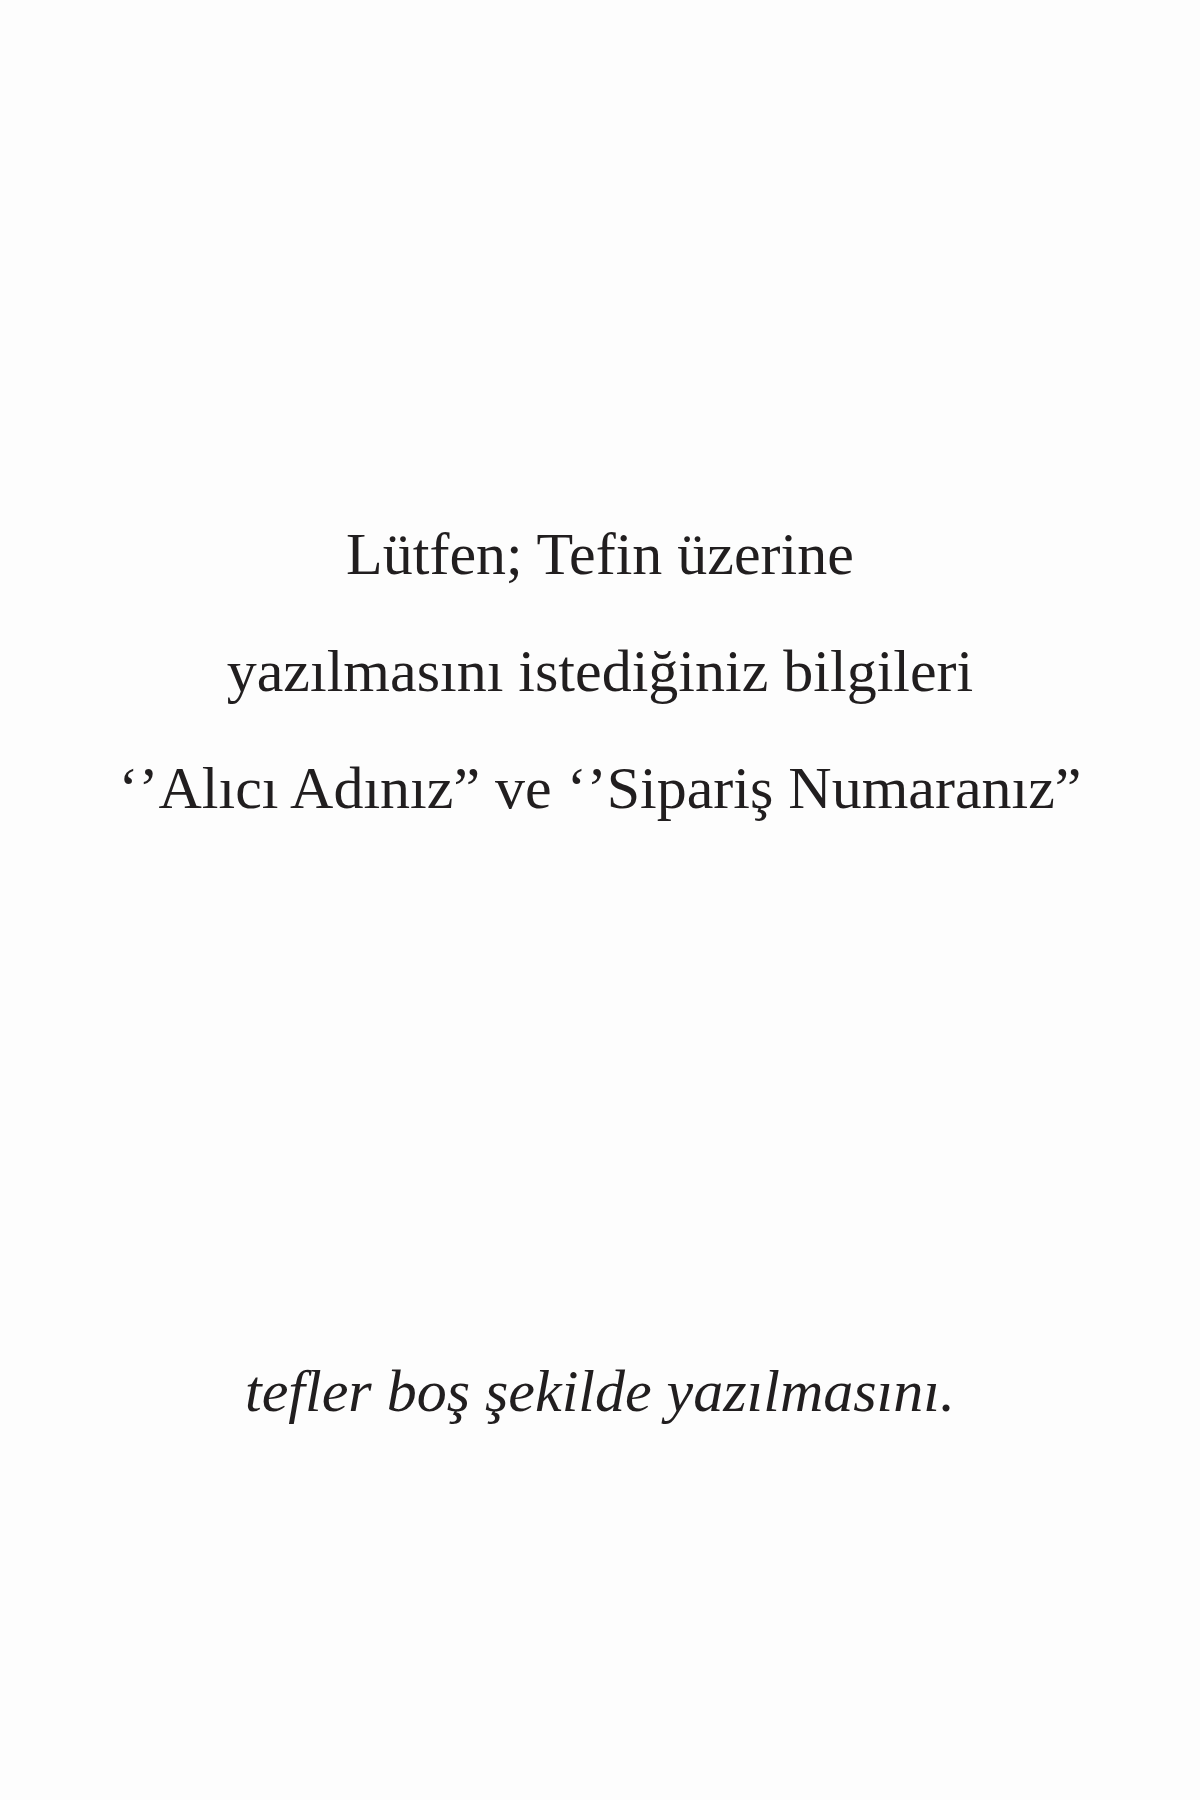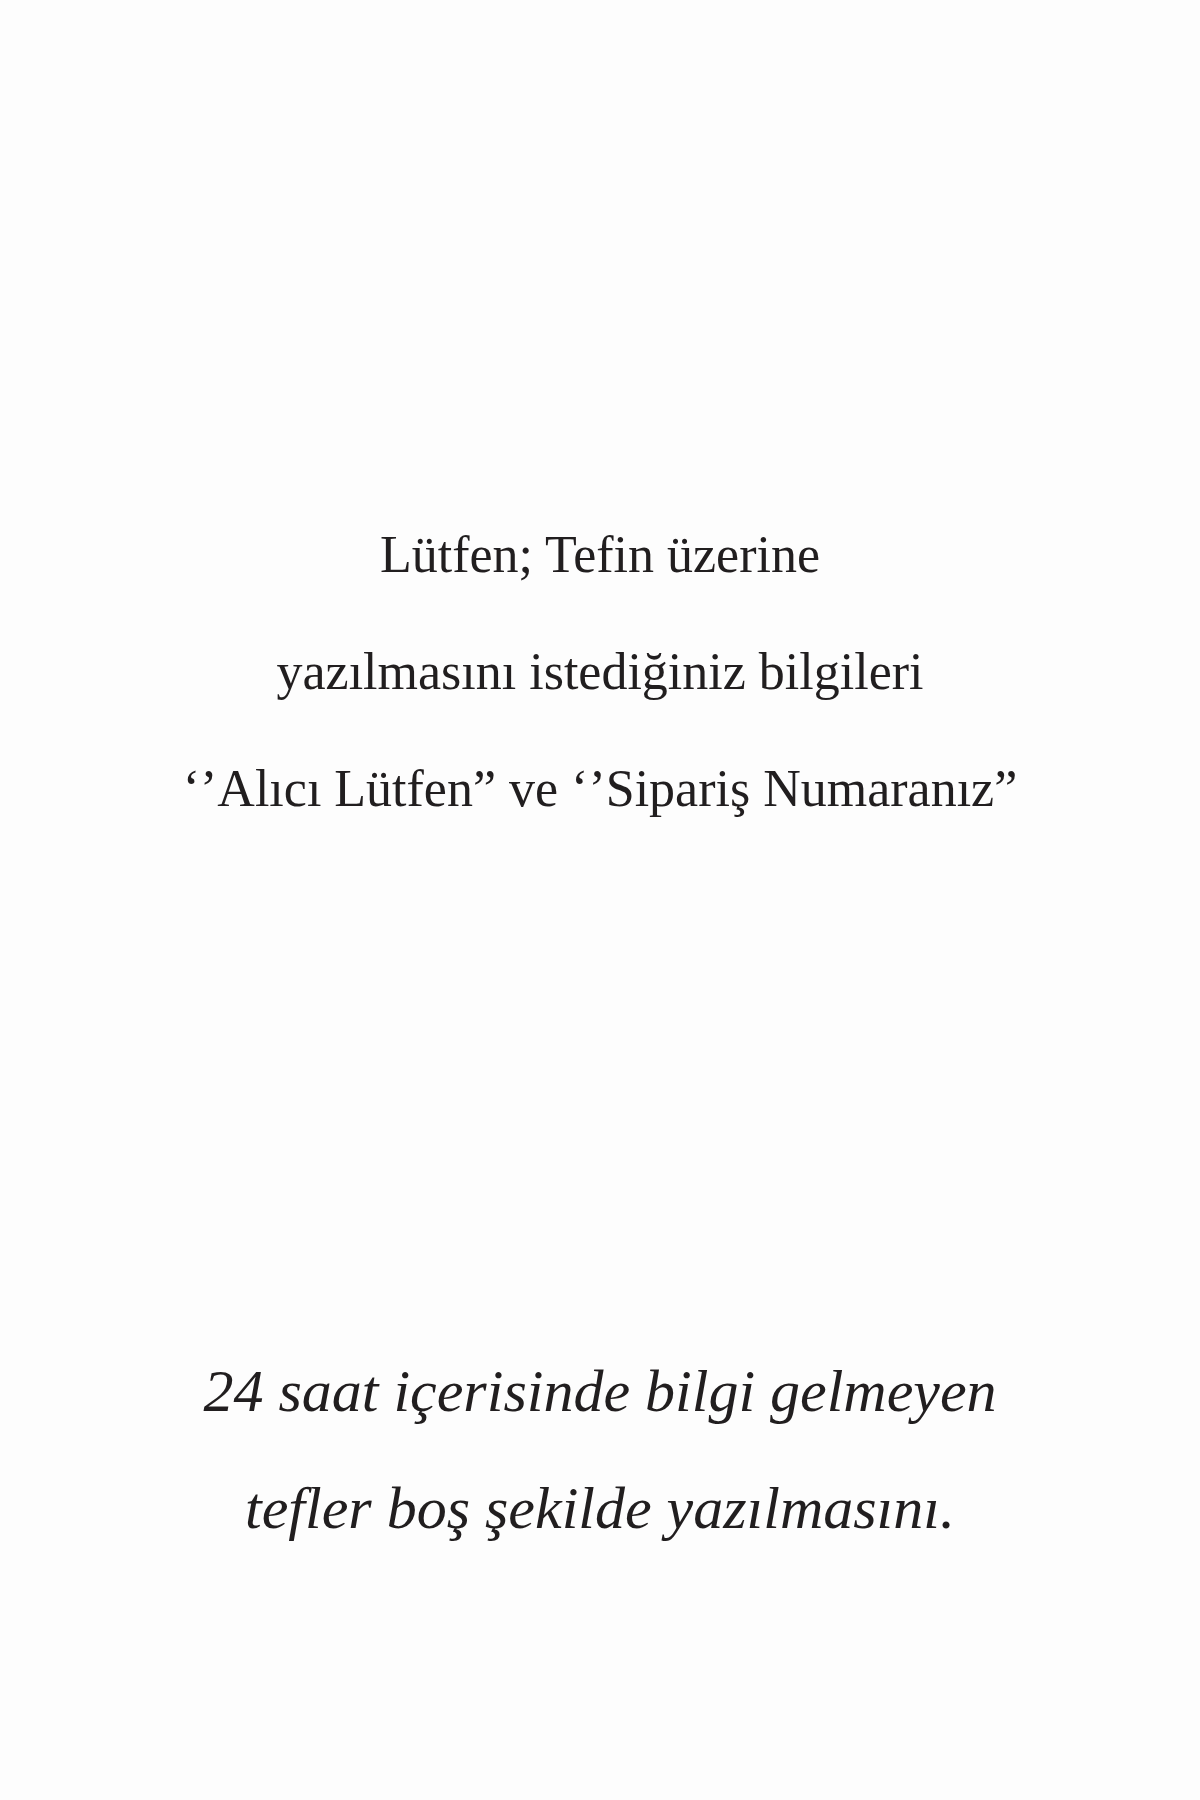--- a/index.html
+++ b/index.html
@@ -14,21 +14,21 @@
     overflow: hidden;
     font-family: "Liberation Serif", "DejaVu Serif", serif;
     color: #211e1f;
   }
   .notice {
     position: absolute;
     left: 0;
     top: 496px;
     width: 1200px;
     text-align: center;
-    font-size: 52px;
+    font-size: 60px;
     line-height: 117px;
     font-weight: 400;
   }
   .footnote {
     position: absolute;
     left: 0;
     top: 1333px;
     width: 1200px;
     text-align: center;
     font-style: italic;
@@ -39,19 +39,18 @@
   .line {
     white-space: pre-wrap;
   }
 </style>
 </head>
 <body style="background: rgb(253, 253, 253); color: rgb(33, 30, 31);">
 
 <div class="notice">
   <div class="line">Lütfen; Tefin üzerine</div>
   <div class="line">yazılmasını istediğiniz bilgileri</div>
-  <div class="line">‘’Alıcı Lütfen” ve ‘’Sipariş Numaranız”</div>
+  <div class="line">‘’Alıcı Adınız” ve ‘’Sipariş Numaranız”</div>
 </div>
 
 <div class="footnote">
-  <div class="line">24 saat içerisinde bilgi gelmeyen</div>
   <div class="line">tefler boş şekilde yazılmasını.</div>
 </div>
 
 </body></html>

